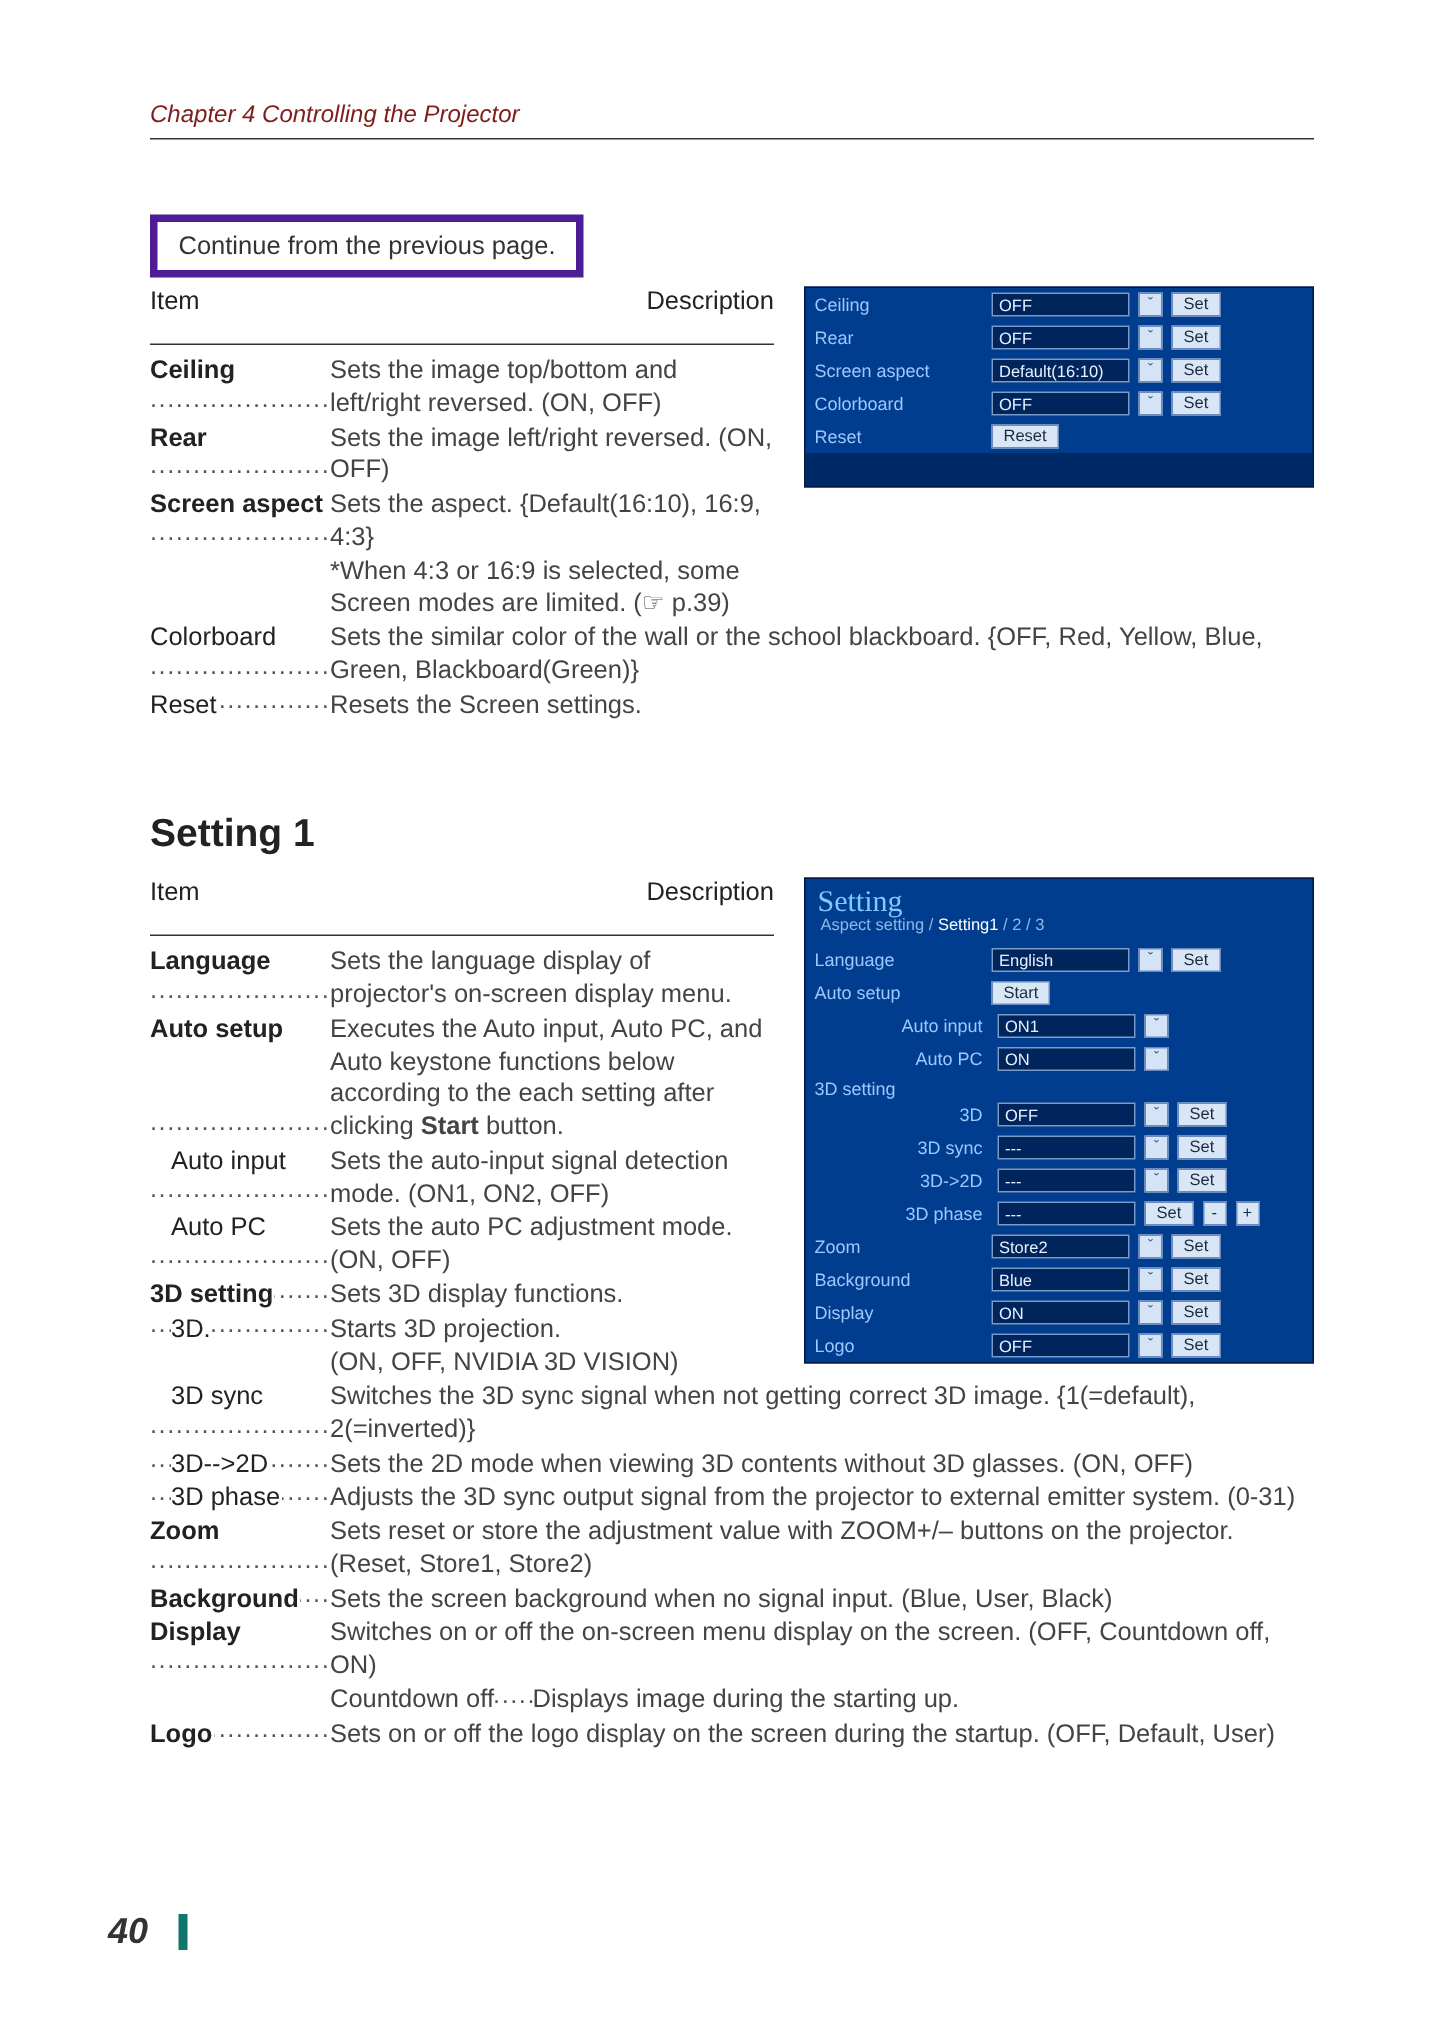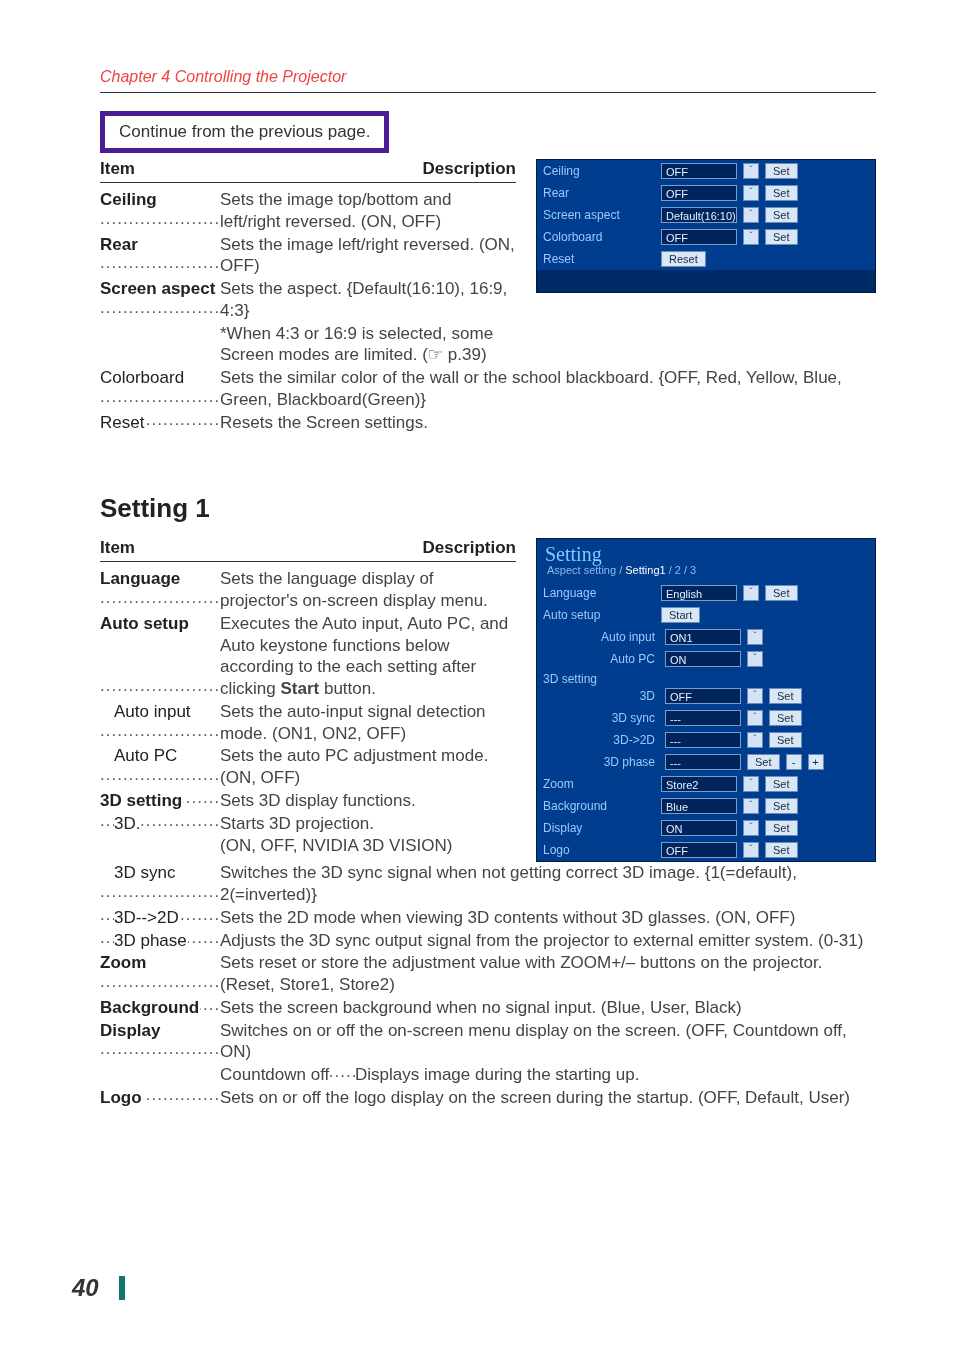--- a/index.html
+++ b/index.html
@@ -15,24 +15,24 @@
   }
   .page {
     padding: 68px 78px 0 100px;
     position: relative;
     box-sizing: border-box;
     width: 954px;
   }
   .chapter-header {
     font-style: italic;
     font-size: 16px;
-    color: #ef4444;
+    color: #7f1d1d;
     border-bottom: 1.5px solid #333;
     padding-bottom: 6px;
-    margin-bottom: 18px;
+    margin-bottom: 50px;
   }
   .continue-box {
     border: 5px solid #4c1d95;
     display: inline-block;
     padding: 6px 14px;
     font-size: 17px;
     color: #333;
     margin-bottom: 6px;
   }
   .columns {
@@ -42,24 +42,24 @@
   .left-col {
     flex: 1 1 auto;
     width: 400px;
   }
   .right-col {
     width: 340px;
     flex: 0 0 340px;
   }
   .tbl-header {
     display: flex;
-    font-weight: 700;
+    font-weight: 400;
     font-size: 17px;
     border-bottom: 1.5px solid #333;
-    padding-bottom: 3px;
+    padding-bottom: 18px;
     margin-bottom: 6px;
   }
   .tbl-header .c1 { width: 120px; }
   .tbl-header .c2 { flex: 1; text-align: right; }
   .entry {
     display: flex;
     font-size: 17px;
     line-height: 1.28;
     color: #444;
     margin-bottom: 1px;
@@ -137,21 +137,21 @@
     padding-right: 4px;
   }
   .select {
     border: 1px solid #7a9cc9;
     background: #00255c;
     color: #e6f0ff;
     height: 16px;
     line-height: 16px;
     padding: 0 4px;
     font-size: 11px;
-    width: 76px;
+    width: 92px;
     box-sizing: border-box;
   }
   .dropbtn {
     width: 16px;
     height: 16px;
     background: #d4e3f5;
     border: 1px solid #6a8bbb;
     color: #3a5a8a;
     font-size: 10px;
     line-height: 14px;

